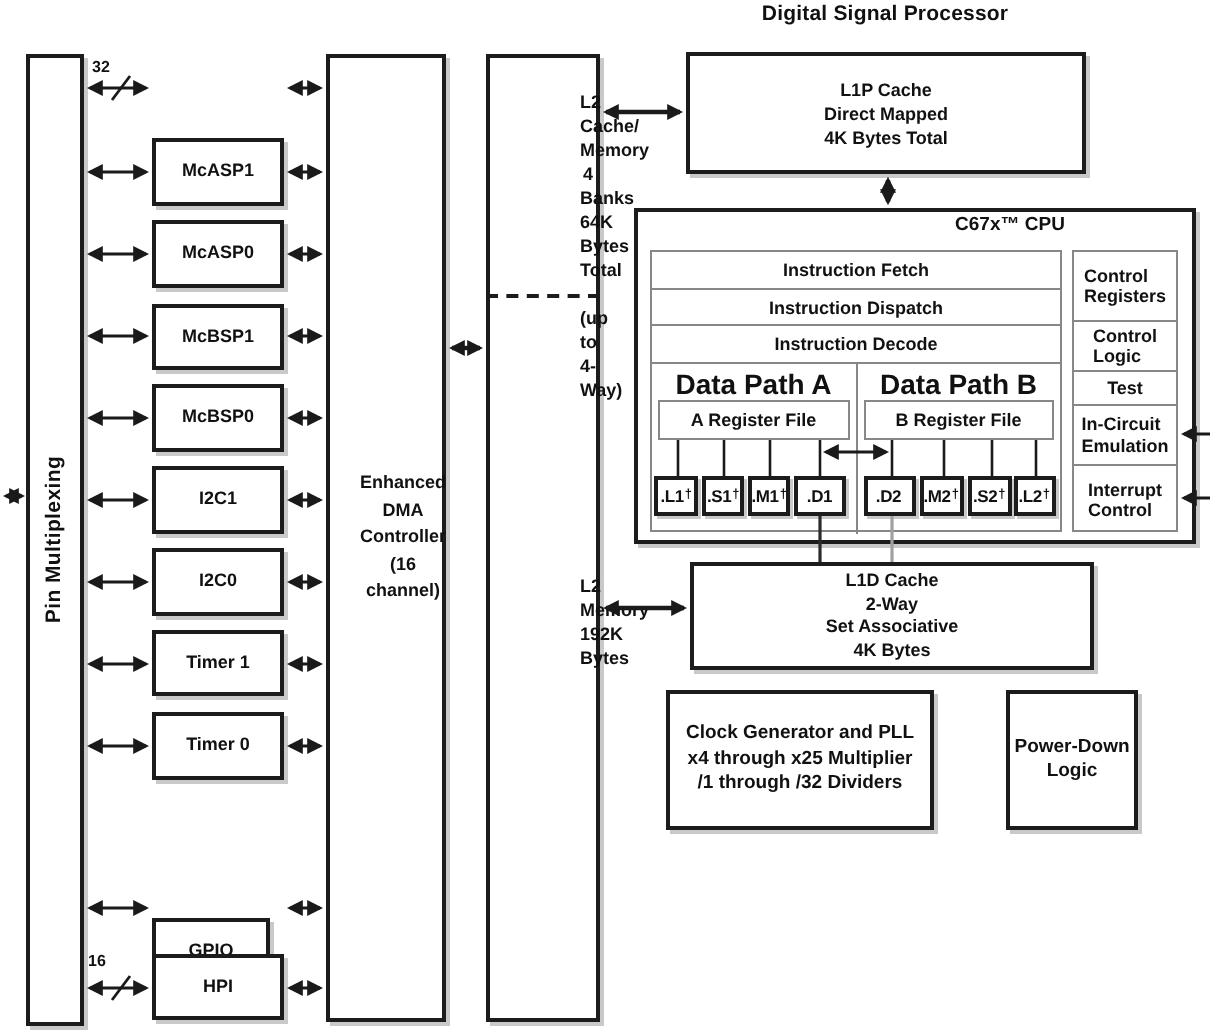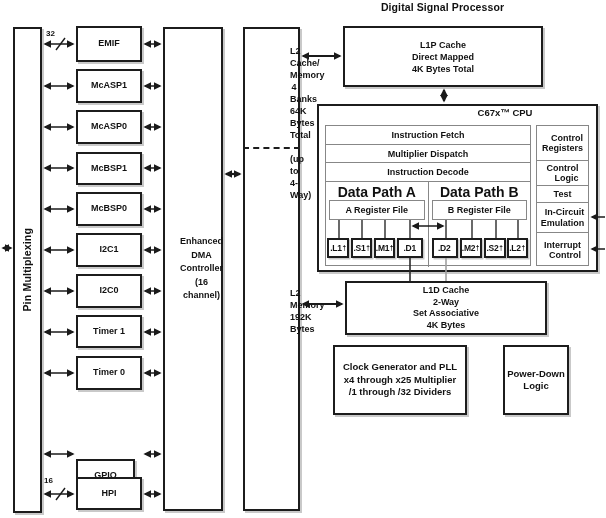--- a/index.html
+++ b/index.html
@@ -45,39 +45,38 @@
   }
   .unit {
     position:absolute; top:56px; height:20px; border:2px solid #1c1c1c; background:#fff;
     box-shadow:1.5px 1.5px 0 #c9c9c9;
     display:flex; align-items:center; justify-content:center;
     font-size:8.5px; font-weight:bold; letter-spacing:-0.2px;
   }
   .unit sup { font-size:6.5px; line-height:0; margin-left:0.5px; }
   .ctrl-col { position:absolute; left:536px; top:125px; width:53px; height:141px; border:1.5px solid #878787; background:#fff; }
   .ctrl-cell {
-    display:flex; align-items:center; justify-content:center; text-align:right;
+    display:flex; align-items:center; justify-content:center; text-align:left;
     font-size:9px; font-weight:bold; line-height:10.5px; white-space:pre-line;
     border-top:1.5px solid #878787;
   }
   .ctrl-cell:first-child { border-top:none; }
   .wires { position:absolute; left:0; top:0; width:606px; height:518px; pointer-events:none; }
 </style>
 </head>
 <body>
 
 <div class="stage">
 
   <div class="title">Digital Signal Processor</div>
 
   <div class="box" style="left:13px; top:27px; width:29px; height:486px;">
     <span class="vtext">Pin Multiplexing</span>
   </div>
 
-  <div class="box" style="left:76px; top:26px;  width:66px; height:36px;">EMIF</div>
   <div class="box" style="left:76px; top:69px;  width:66px; height:34px;">McASP1</div>
   <div class="box" style="left:76px; top:110px; width:66px; height:34px;">McASP0</div>
   <div class="box" style="left:76px; top:152px; width:66px; height:33px;">McBSP1</div>
   <div class="box" style="left:76px; top:192px; width:66px; height:34px;">McBSP0</div>
   <div class="box" style="left:76px; top:233px; width:66px; height:34px;">I2C1</div>
   <div class="box" style="left:76px; top:274px; width:66px; height:34px;">I2C0</div>
   <div class="box" style="left:76px; top:315px; width:66px; height:33px;">Timer 1</div>
   <div class="box" style="left:76px; top:356px; width:66px; height:34px;">Timer 0</div>
   <div class="box" style="left:76px; top:459px; width:59px; height:33px;">GPIO</div>
   <div class="box" style="left:76px; top:477px; width:66px; height:33px;">HPI</div>
@@ -108,21 +107,21 @@
 
   <div class="box" style="left:343px; top:26px; width:200px; height:61px; line-height:12px;">L1P Cache
 Direct Mapped
 4K Bytes Total</div>
 
   <div class="box" style="left:317px; top:104px; width:281px; height:168px;"></div>
   <div class="cpu-label">C67x™ CPU</div>
 
   <div class="cpu-inner">
     <div class="pipe-row">Instruction Fetch</div>
-    <div class="pipe-row">Multiplier Dispatch</div>
+    <div class="pipe-row">Instruction Dispatch</div>
     <div class="pipe-row" style="height:19px;">Instruction Decode</div>
     <div class="dp-region">
       <div class="dp-col">
         <div class="dp-header">Data Path A</div>
         <div class="regfile">A Register File</div>
         <div class="unit" style="left:1px;  width:22px;">
             <span>.L1</span>
             <sup>†</sup>
           </div>
         <div class="unit" style="left:25px; width:21px;">

